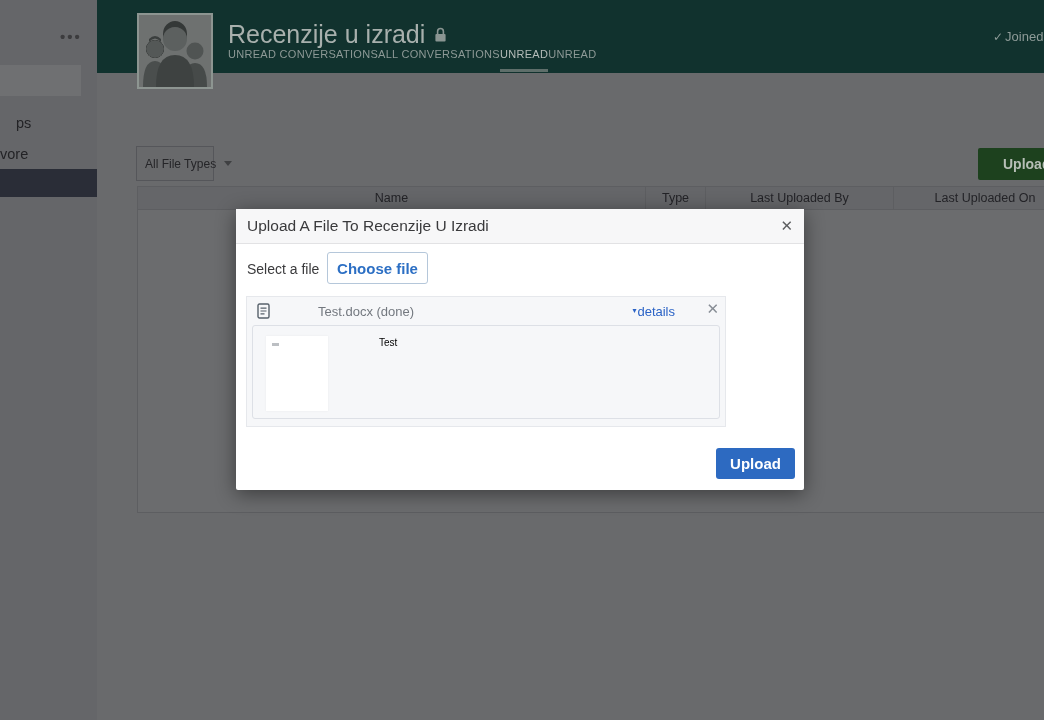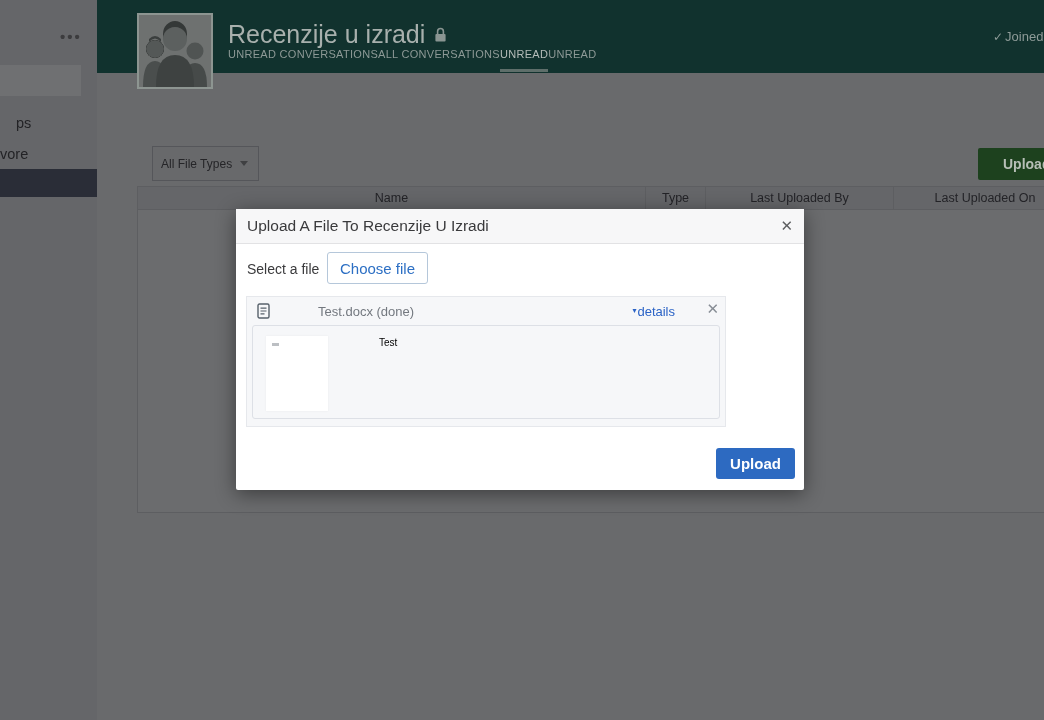--- a/index.html
+++ b/index.html
@@ -31,21 +31,21 @@
   .tab { font-size:11px; letter-spacing:0.3px; color:#8d9996; white-space:nowrap;
          position:relative; cursor:pointer; }
   .tab.active { color:#b4bcb9; }
   .tab.active::after { content:""; position:absolute; left:0; right:0; bottom:-12px;
                        height:3px; background:#5e6e6a; }
   .joined { position:absolute; left:896px; top:29px; font-size:13px; color:#8e9b98;
             white-space:nowrap; cursor:pointer; display:flex; align-items:center; gap:2px; }
   .joined .chk { font-size:12px; }
 
   
-  .filter { position:absolute; left:152px; top:146px; width:107px; height:35px;
+  .filter { position:absolute; left:136px; top:146px; width:78px; height:35px;
             background:#68696b; border:1px solid #55565a; display:flex; align-items:center;
             gap:8px; padding:0 8px; cursor:pointer; }
   .filter-label { font-size:12px; color:#252528; white-space:nowrap; }
   .caret-down { width:0; height:0; border-left:4px solid transparent;
                 border-right:4px solid transparent; border-top:5px solid #3f4042; }
   .btn-upload-green { position:absolute; left:978px; top:148px; width:112px; height:32px;
             background:#1d411e; border:none; border-radius:2px; color:#b7bfb7;
             font-size:14px; font-weight:bold; text-align:left; padding-left:25px;
             font-family:inherit; cursor:pointer; }
 
@@ -67,21 +67,21 @@
            background:#ffffff; border-radius:2px; box-shadow:0 4px 20px rgba(0,0,0,0.45); }
   .modal-titlebar { position:relative; height:35px; background:#f7f7f8;
            border-bottom:1px solid #e2e2e4; }
   .modal-title { position:absolute; left:11px; top:0; line-height:34px; font-size:15.5px;
            color:#3a3a3c; white-space:nowrap; }
   .modal-close { position:absolute; right:11px; top:8px; font-size:15px; color:#5d5f61;
            cursor:pointer; line-height:18px; }
   .select-label { position:absolute; left:11px; top:52px; font-size:14px; color:#3a3a3c; }
   .btn-choose { position:absolute; left:91px; top:43px; width:101px; height:32px;
            background:#ffffff; border:1px solid #b5c7da; border-radius:3px; color:#2c6fc4;
-           font-size:15px; font-weight:400; font-family:inherit; cursor:pointer; }
+           font-size:15px; font-weight:700; font-family:inherit; cursor:pointer; }
 
   .file-panel { position:absolute; left:10px; top:87px; width:480px; height:131px;
            background:#f6f7f9; border:1px solid #e6e8ec; }
   .file-row { position:relative; height:28px; display:flex; align-items:center;
            padding-left:10px;gap:40px; }
   .doc-icon { display:flex; }
   .file-name { font-size:13px; color:#73787f; margin-left:8px; white-space:nowrap; }
   .details-link { position:absolute; right:50px; top:7px; font-size:13px; color:#2b63c6;
            cursor:pointer; white-space:nowrap; }
   .details-caret { font-size:8px; vertical-align:3px; margin-right:1px; }

